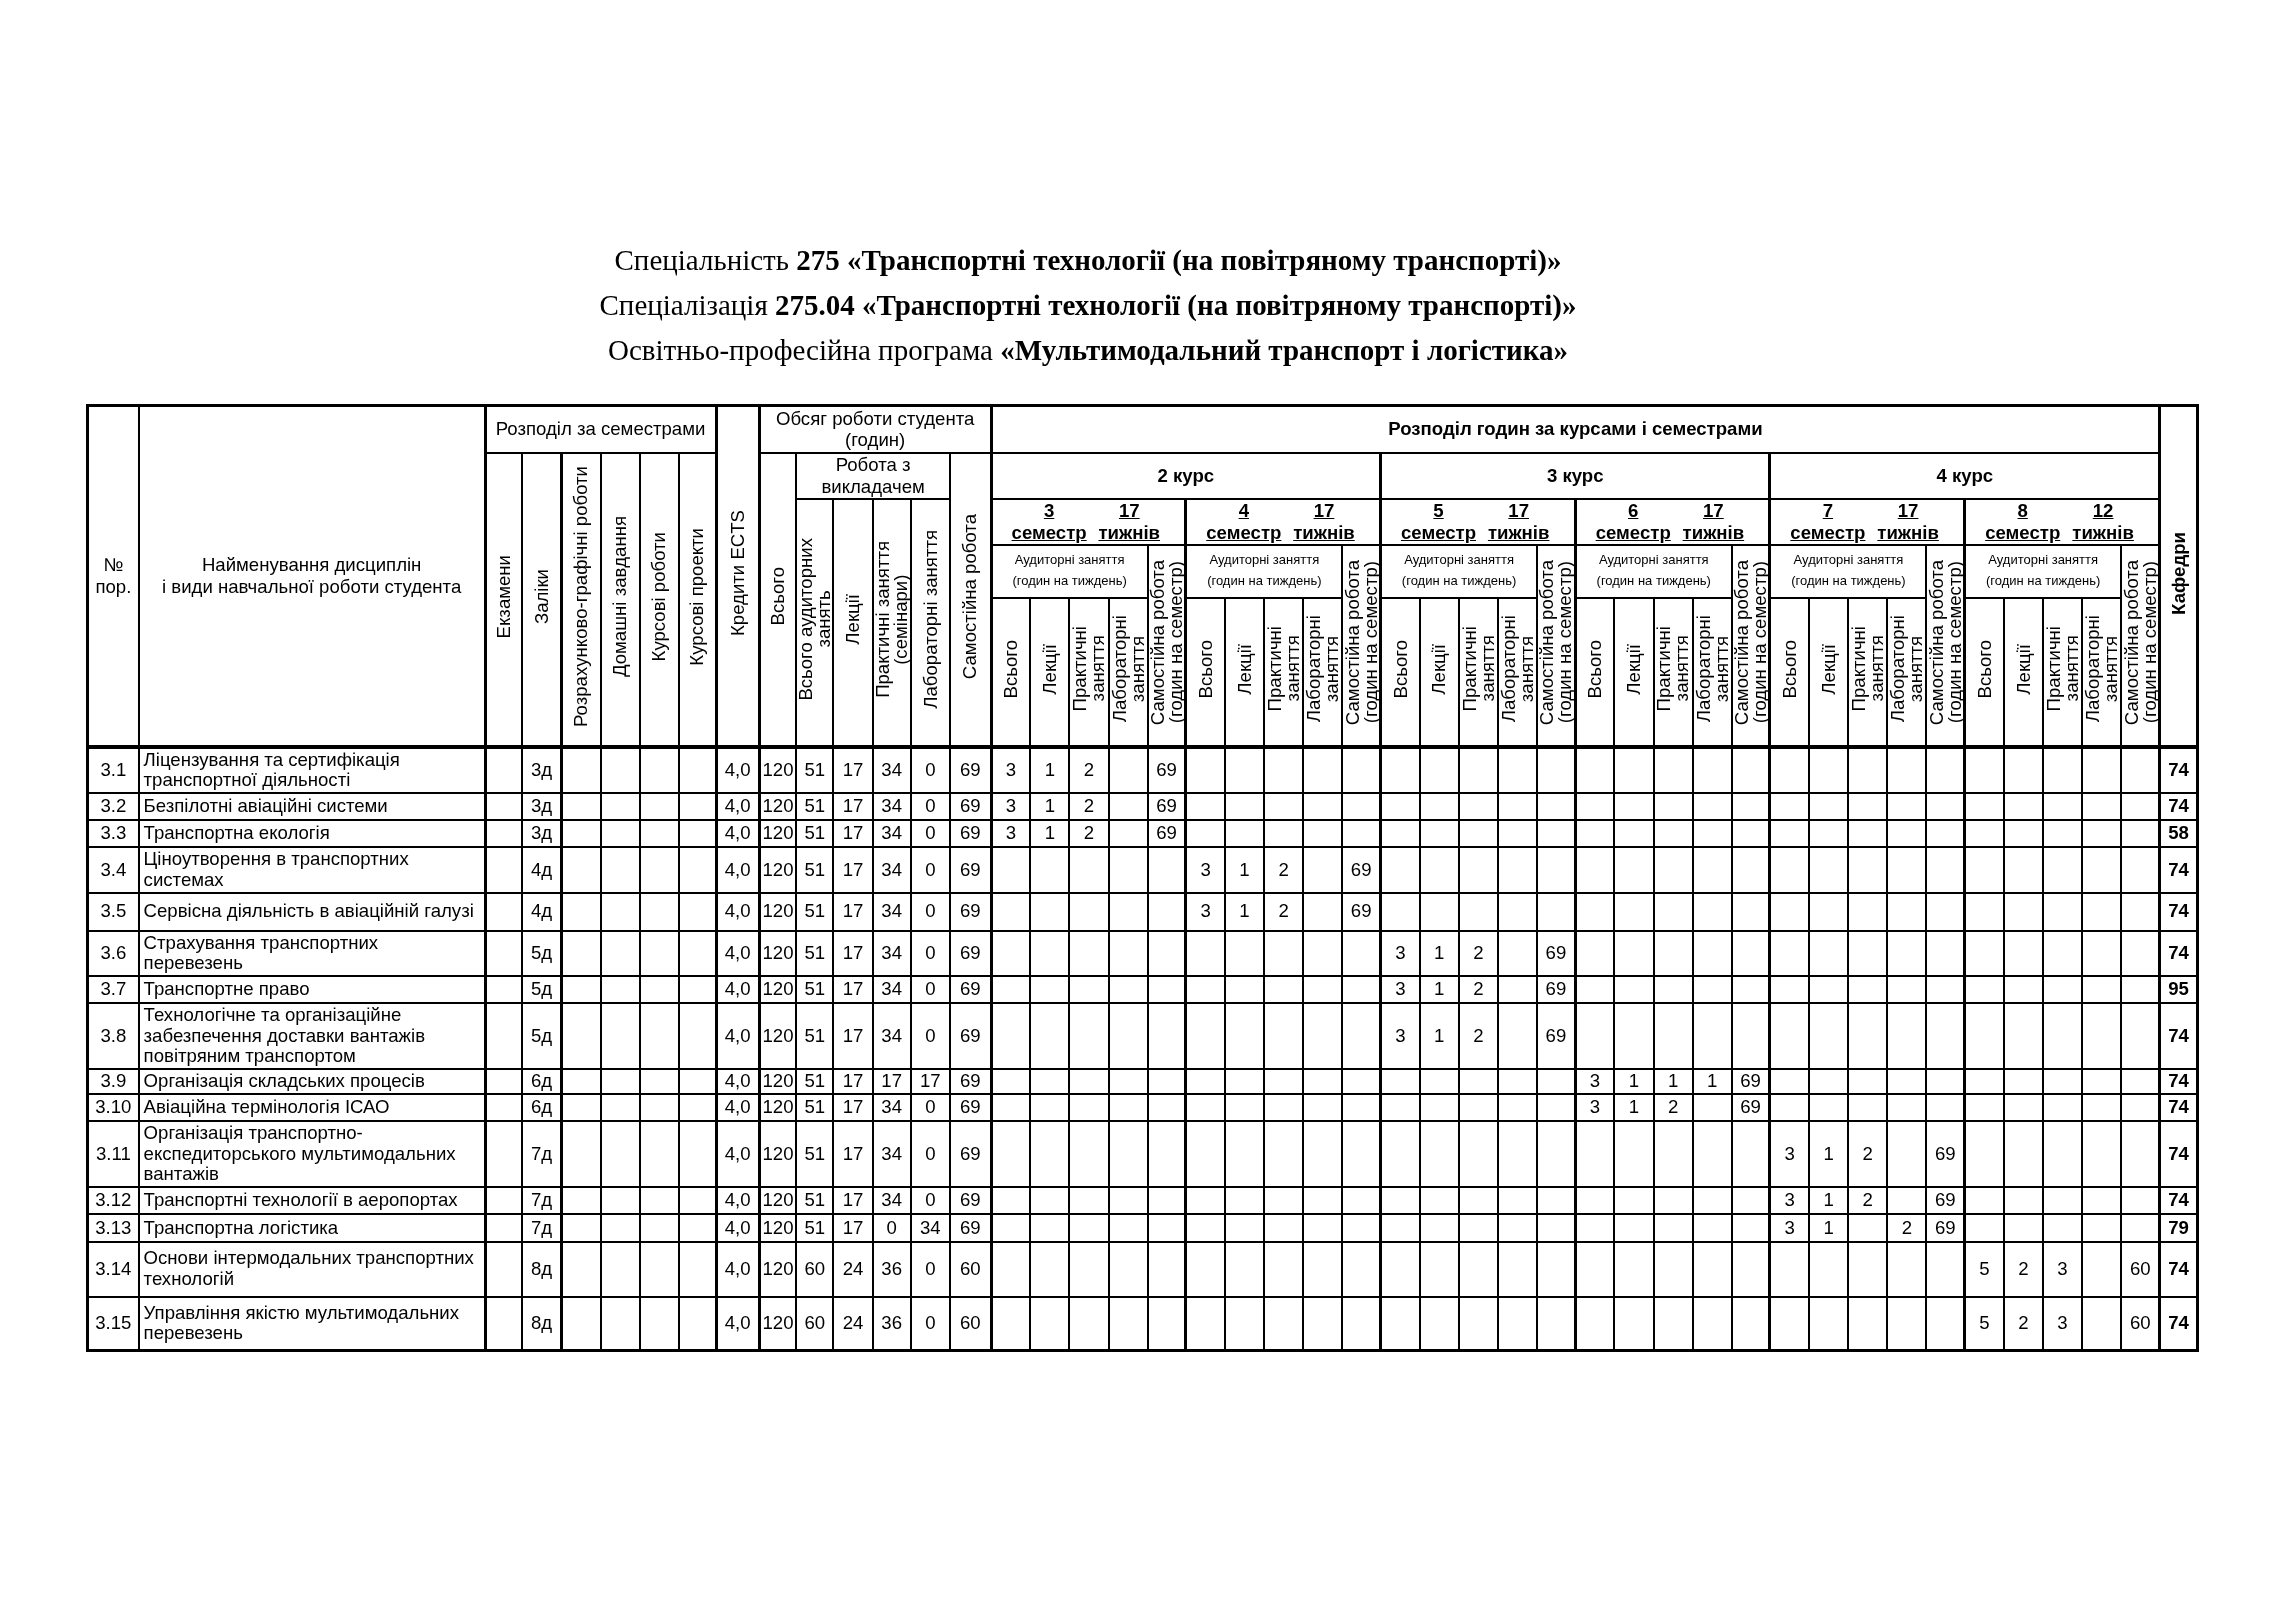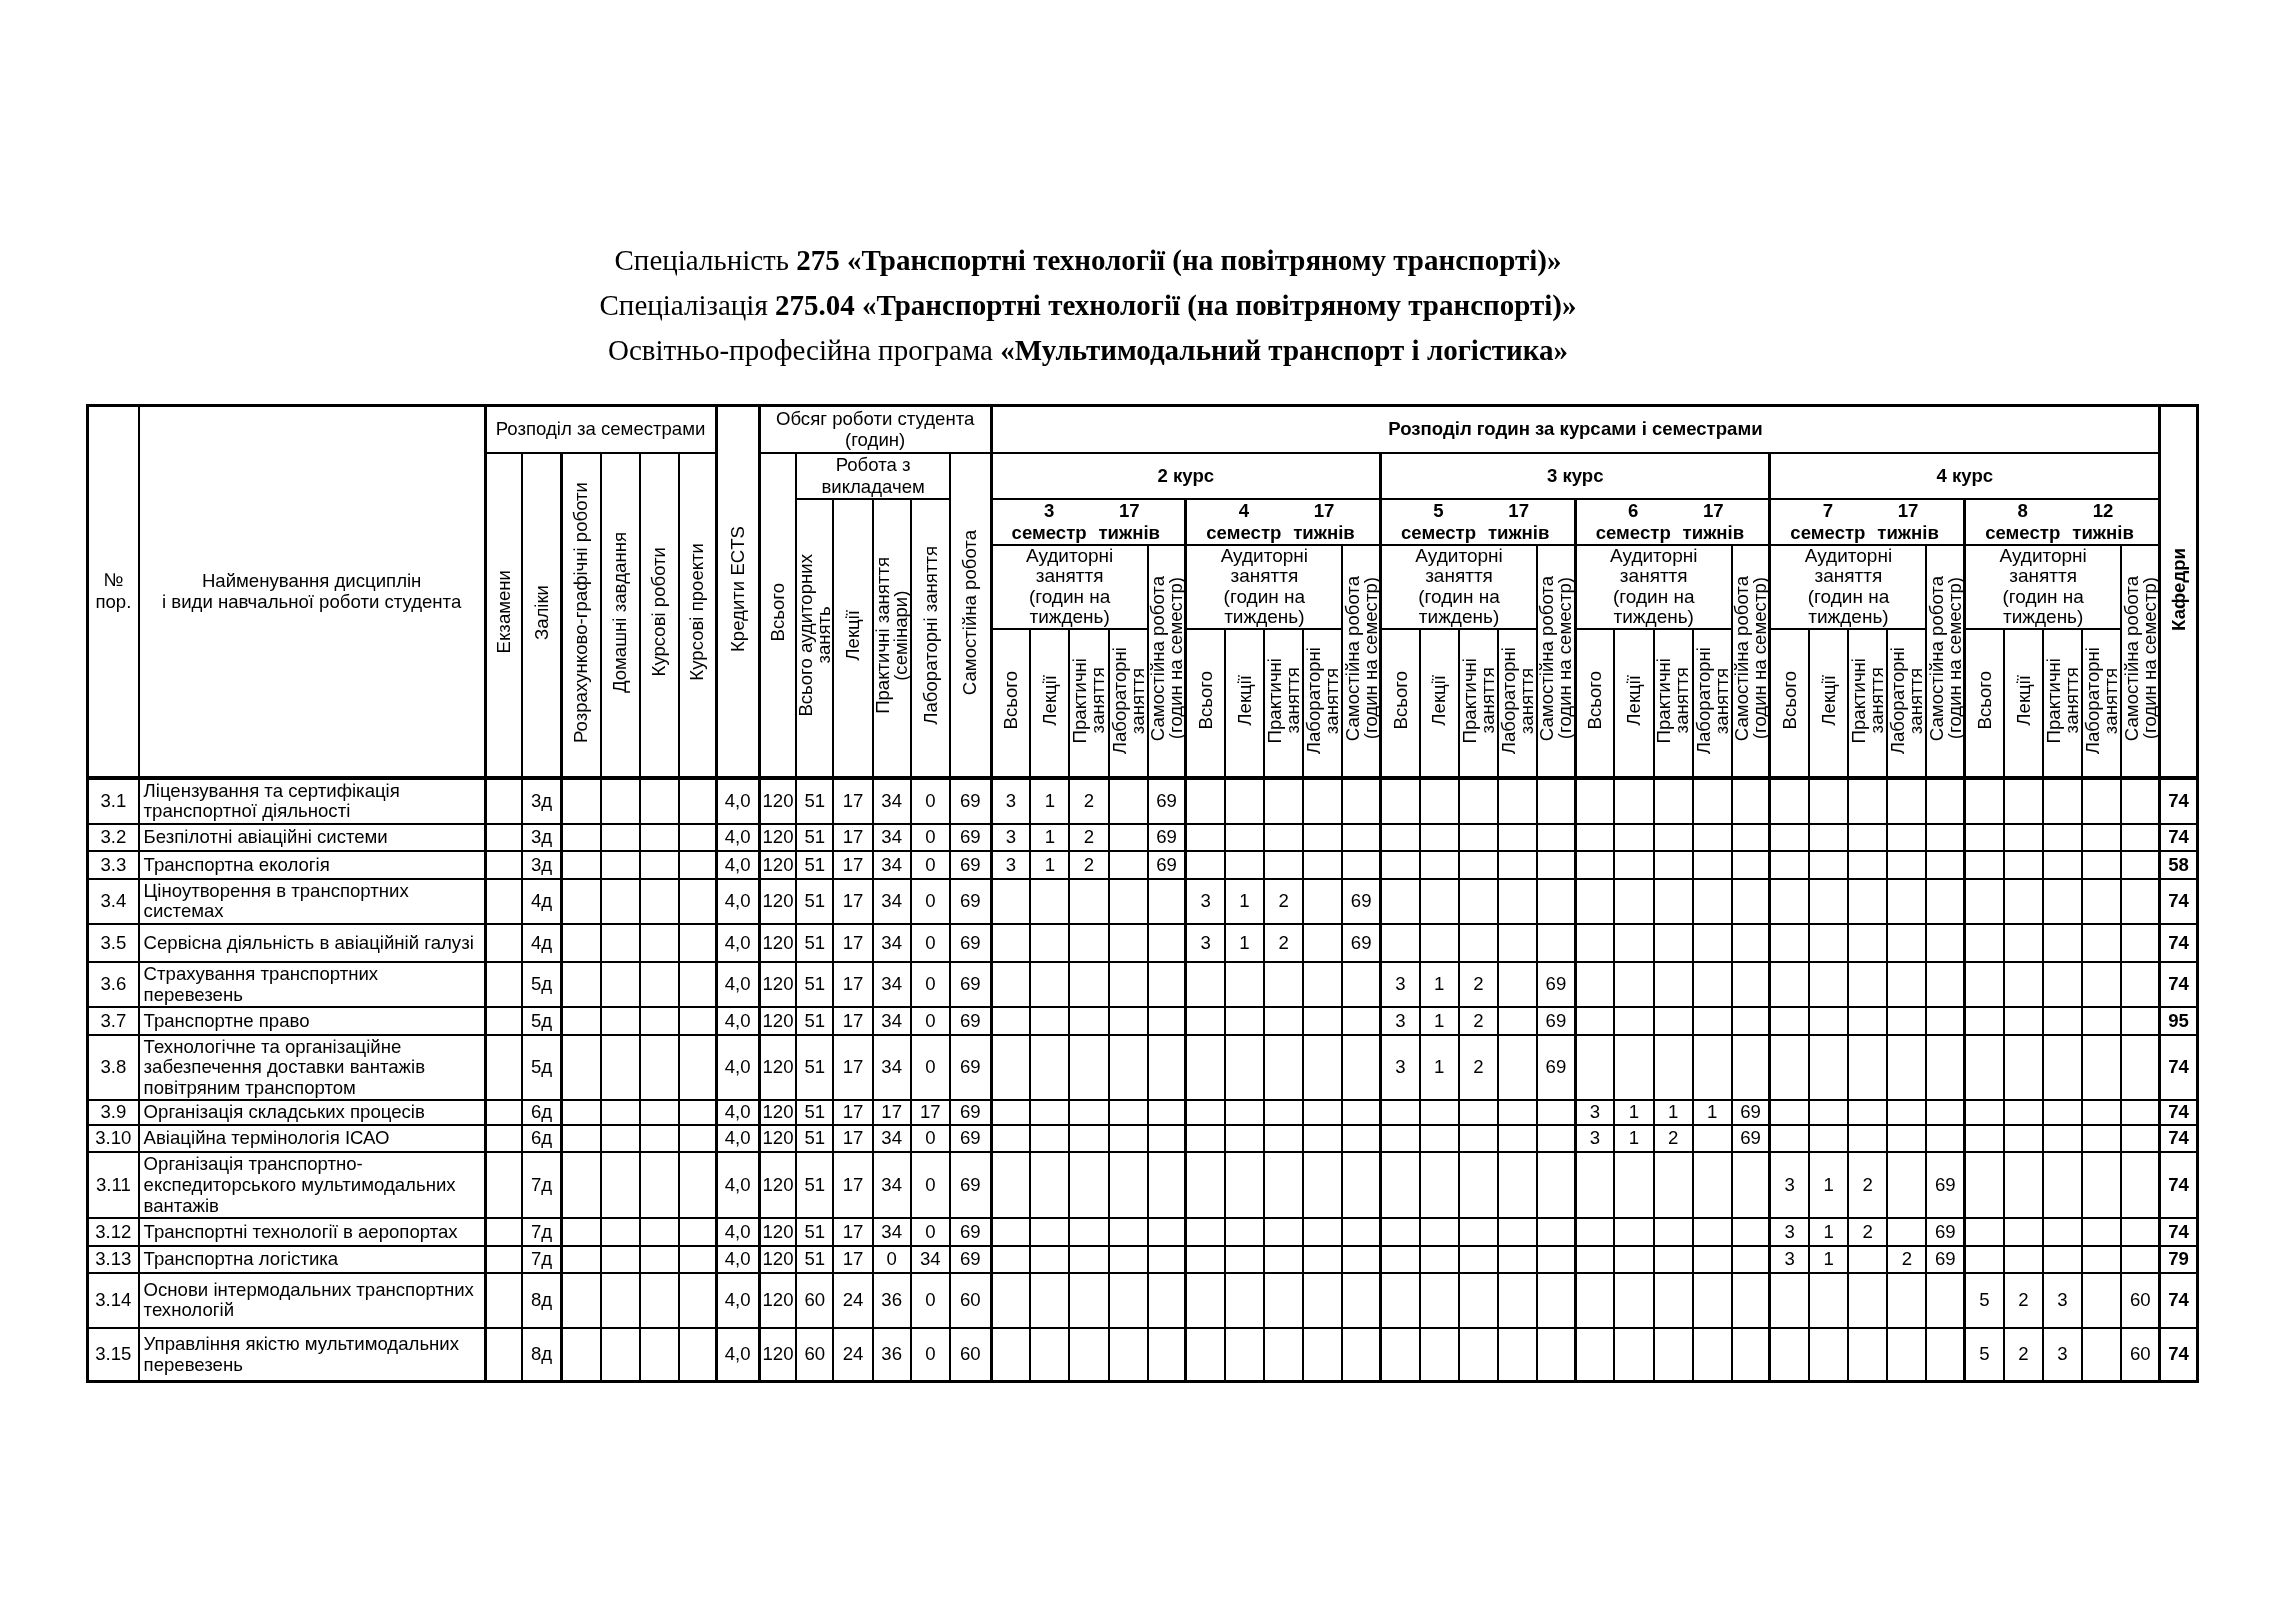--- a/index.html
+++ b/index.html
@@ -16,22 +16,22 @@
         overflow:hidden;}
   tbody td{border-top-width:2.9px;border-bottom-width:2.9px;line-height:20.6px;}
   tbody tr:first-child td{border-top-width:4.9px;}
   .brT{border-right-width:3.9px !important;}
   .blT{border-left-width:3.9px !important;}
   .hb{border-bottom-width:2.9px !important;}
   .b{font-weight:bold;}
   .pre{white-space:pre-line;line-height:21.6px;}
   .vt{display:inline-block;writing-mode:vertical-rl;transform:rotate(180deg);
       white-space:pre-line;line-height:17.6px;font-size:18.6px;}
-  .audg{font-size:19px;line-height:20.6px;white-space:pre-line;}
-  .semlbl{font-weight:bold;}
+  .audg{font-size:13px;line-height:20.6px;white-space:pre-line;}
+  .semlbl{font-weight:bold;text-decoration:underline;}
   .semlbl .flx{display:flex;justify-content:space-between;padding:0 15.7px;}
   td.name{text-align:left;padding:1px 3.9px;}
   td.dept{font-weight:bold;}
 </style>
 </head>
 <body>
 
 <div class="titles">
   <div><span>Спеціальність </span><b>275 «Транспортні технології (на повітряному транспорті)»</b></div>
   <div><span>Спеціалізація </span><b>275.04 «Транспортні технології (на повітряному транспорті)»</b></div>

